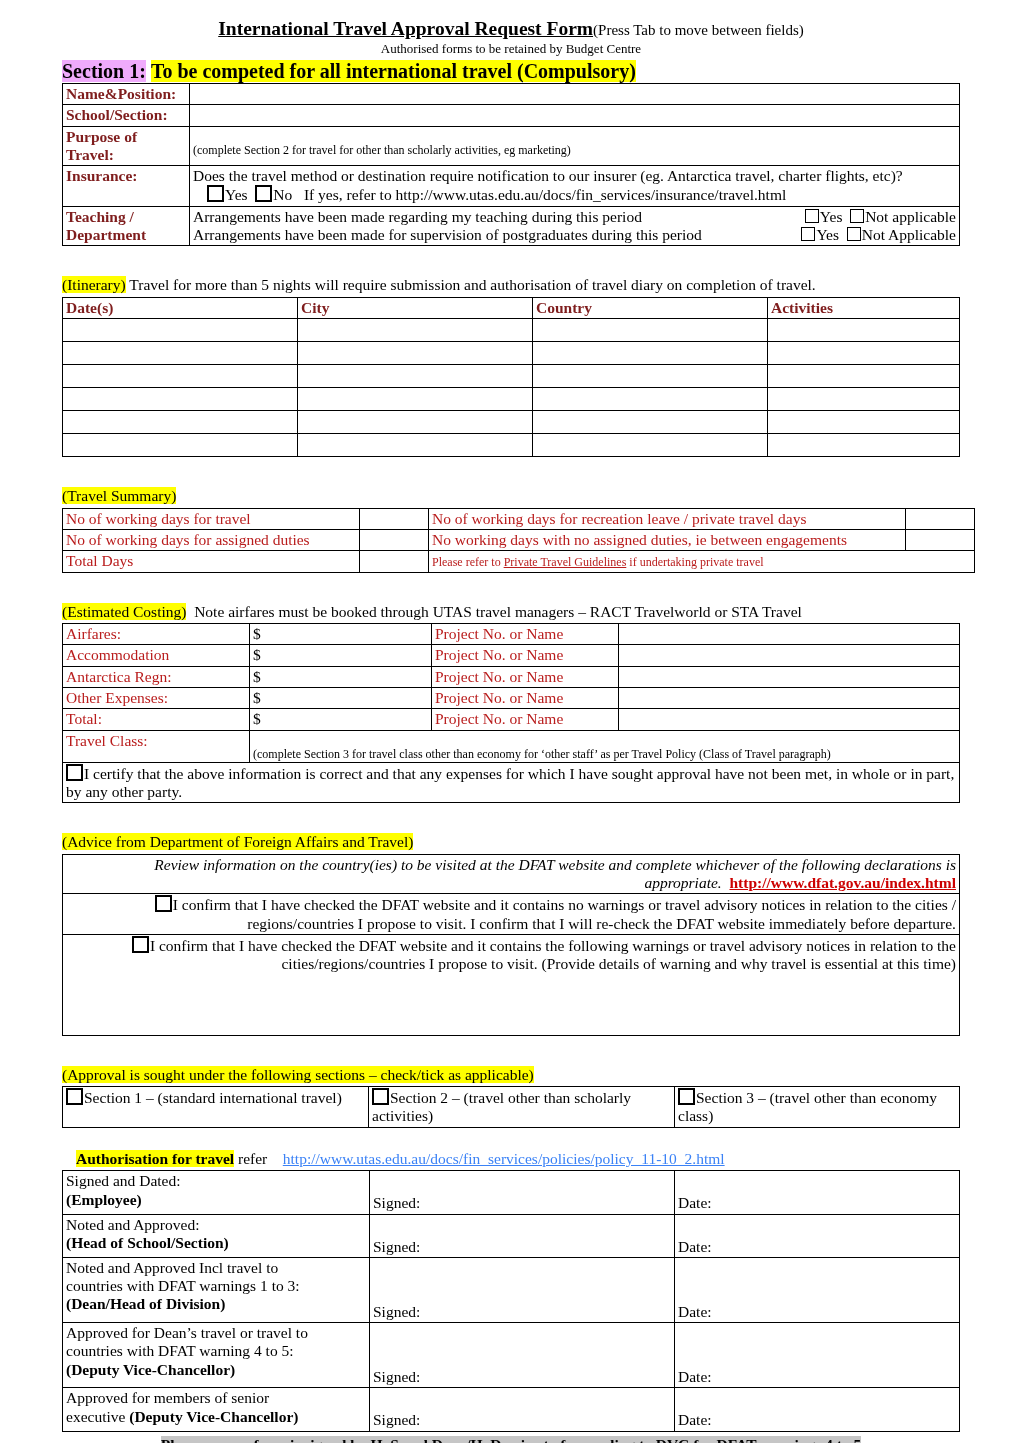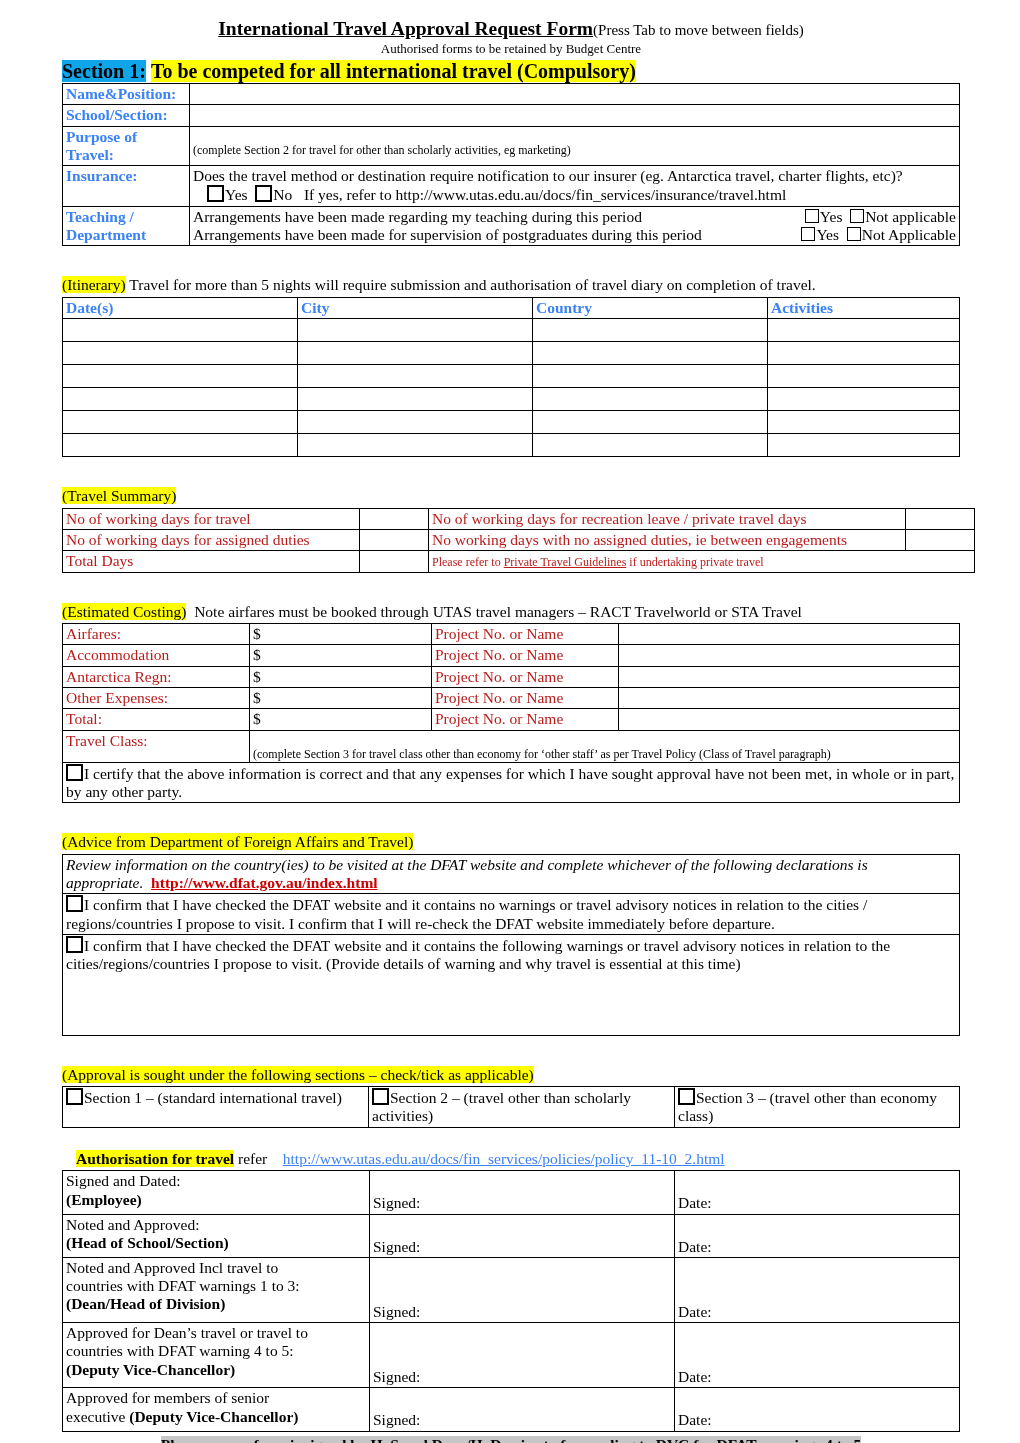--- a/index.html
+++ b/index.html
@@ -50,39 +50,39 @@
   }
 
   
   .section-header {
     font-size: 20px;
     font-weight: bold;
     margin-top: 3px;
     line-height: 1.15;
     white-space: nowrap;
   }
-  .hl-gray { background: #0ea5e9; }
+  .hl-gray { background: #f0abfc; }
   .hl-yellow { background: #ffff00; }
 
   
   table {
     border-collapse: collapse;
     table-layout: fixed;
   }
   table.grid, table.grid td {
     border: 1.4px solid #000000;
   }
   table.grid td {
     padding: 1px 3px;
     vertical-align: top;
     font-size: 15.5px;
     line-height: 1.18;
   }
   .blue { color: #b91c1c; }
-  .bluebold { color: #3b82f6; font-weight: bold; }
+  .bluebold { color: #7f1d1d; font-weight: bold; }
   .smaller { font-size: 12px; }
 
   
   .cb {
     display: inline-block;
     width: 12px;
     height: 12px;
     border: 1.6px solid #000;
     background: #fff;
     vertical-align: -1px;
@@ -109,21 +109,21 @@
     line-height: 1.2;
     margin-bottom: 2px;
   }
   .lead .tag { background: #ffff00; }
 
   
   table.t-sec1 { width: 898px; }
   table.t-itin { width: 898px; }
   table.t-summary { width: 898px; }
   table.t-costing { width: 898px; }
-  table.t-dfat { width: 898px; }
+  table.t-dfat { width: 898px; text-align: right; }
   table.t-approve { width: 898px; }
   table.t-sign { width: 898px; }
 
   td.lbl-sec1 { width: 120px; }
   td.sum-lbl { width: 290px; }
   td.sum-val { width: 62px; }
   td.sum-lbl2 { width: 470px; }
   td.sum-val2 { width: 62px; }
   td.cost-lbl { width: 180px; }
   td.cost-amt { width: 175px; }

